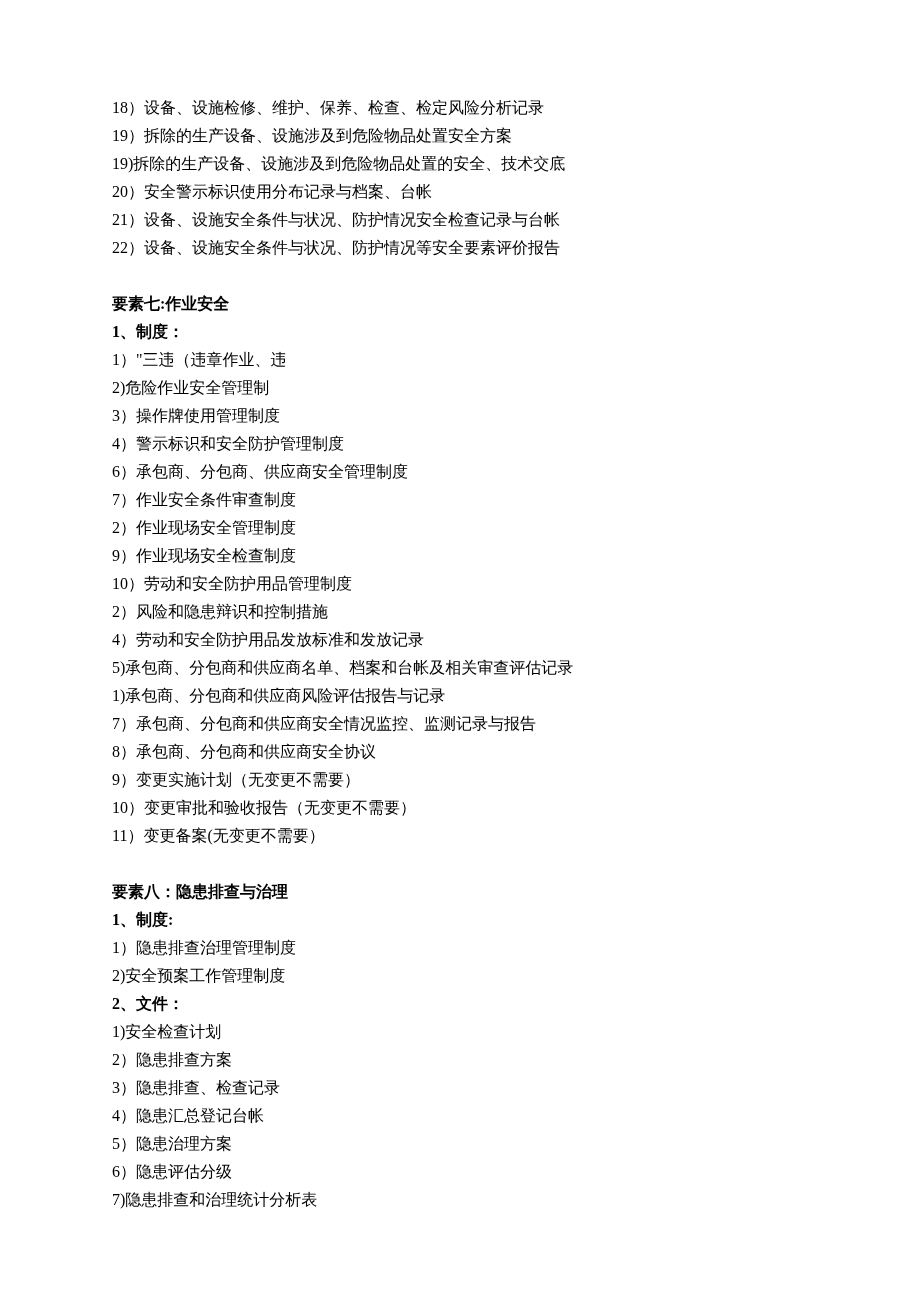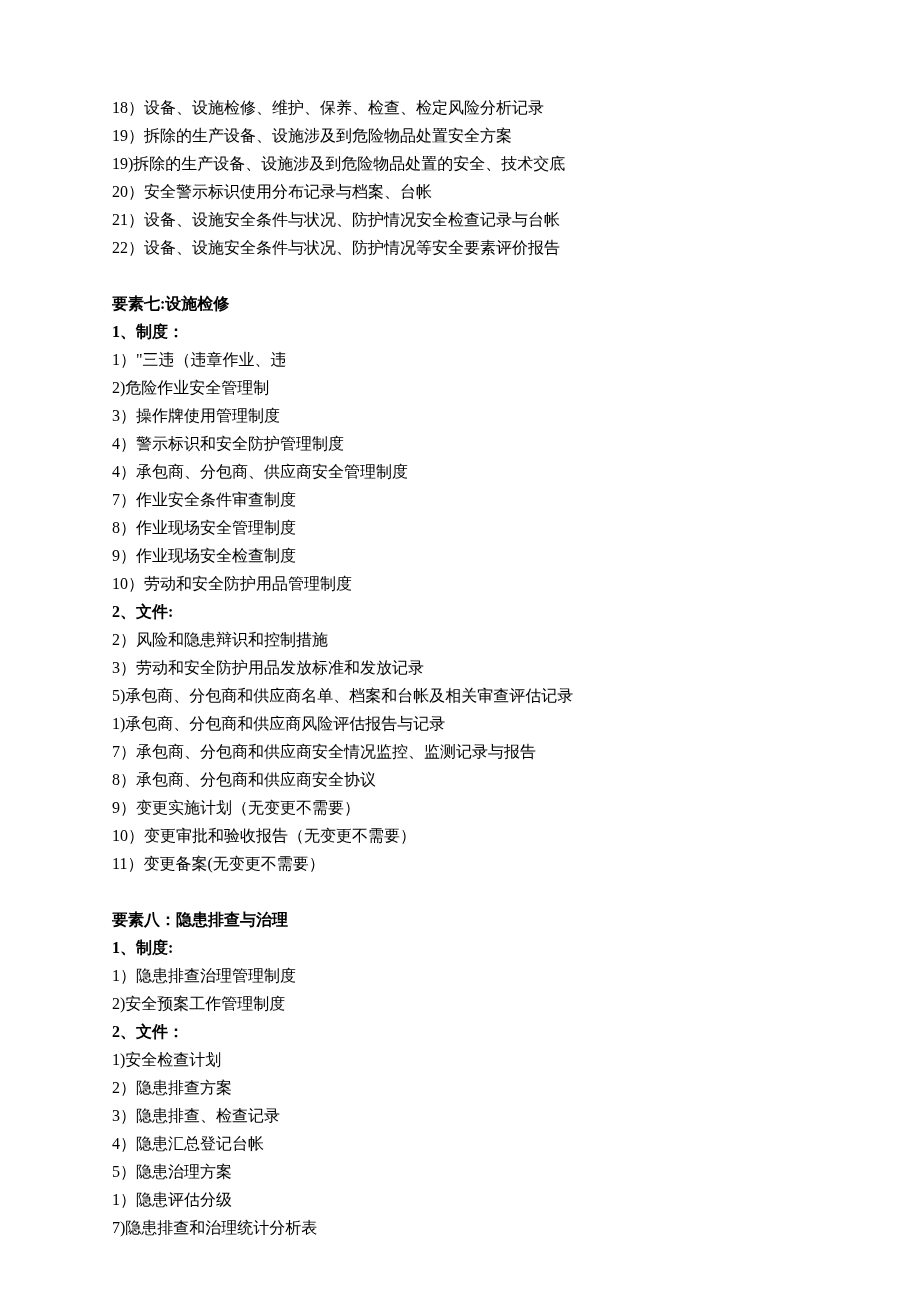--- a/index.html
+++ b/index.html
@@ -24,34 +24,33 @@
   <div class="line">19）拆除的生产设备、设施涉及到危险物品处置安全方案</div>
   <div class="line">19)拆除的生产设备、设施涉及到危险物品处置的安全、技术交底</div>
   <div class="line">20）安全警示标识使用分布记录与档案、台帐</div>
   <div class="line">21）设备、设施安全条件与状况、防护情况安全检查记录与台帐</div>
   <div class="line">22）设备、设施安全条件与状况、防护情况等安全要素评价报告</div>
 </div>
 
 <div class="spacer"></div>
 
 <div>
-  <div class="line bold">要素七:设施检修</div>
+  <div class="line bold">要素七:作业安全</div>
   <div class="line bold">1、制度：</div>
   <div class="line">1）"三违（违章作业、违</div>
   <div class="line">2)危险作业安全管理制</div>
   <div class="line">3）操作牌使用管理制度</div>
   <div class="line">4）警示标识和安全防护管理制度</div>
-  <div class="line">4）承包商、分包商、供应商安全管理制度</div>
+  <div class="line">6）承包商、分包商、供应商安全管理制度</div>
   <div class="line">7）作业安全条件审查制度</div>
-  <div class="line">8）作业现场安全管理制度</div>
+  <div class="line">2）作业现场安全管理制度</div>
   <div class="line">9）作业现场安全检查制度</div>
   <div class="line">10）劳动和安全防护用品管理制度</div>
-  <div class="line bold">2、文件:</div>
   <div class="line">2）风险和隐患辩识和控制措施</div>
-  <div class="line">3）劳动和安全防护用品发放标准和发放记录</div>
+  <div class="line">4）劳动和安全防护用品发放标准和发放记录</div>
   <div class="line">5)承包商、分包商和供应商名单、档案和台帐及相关审查评估记录</div>
   <div class="line">1)承包商、分包商和供应商风险评估报告与记录</div>
   <div class="line">7）承包商、分包商和供应商安全情况监控、监测记录与报告</div>
   <div class="line">8）承包商、分包商和供应商安全协议</div>
   <div class="line">9）变更实施计划（无变更不需要）</div>
   <div class="line">10）变更审批和验收报告（无变更不需要）</div>
   <div class="line">11）变更备案(无变更不需要）</div>
 </div>
 
 <div class="spacer"></div>
@@ -60,16 +59,16 @@
   <div class="line bold">要素八：隐患排查与治理</div>
   <div class="line bold">1、制度:</div>
   <div class="line">1）隐患排查治理管理制度</div>
   <div class="line">2)安全预案工作管理制度</div>
   <div class="line bold">2、文件：</div>
   <div class="line">1)安全检查计划</div>
   <div class="line">2）隐患排查方案</div>
   <div class="line">3）隐患排查、检查记录</div>
   <div class="line">4）隐患汇总登记台帐</div>
   <div class="line">5）隐患治理方案</div>
-  <div class="line">1）隐患评估分级</div>
+  <div class="line">6）隐患评估分级</div>
   <div class="line">7)隐患排查和治理统计分析表</div>
 
 </div>
 
 </body></html>

